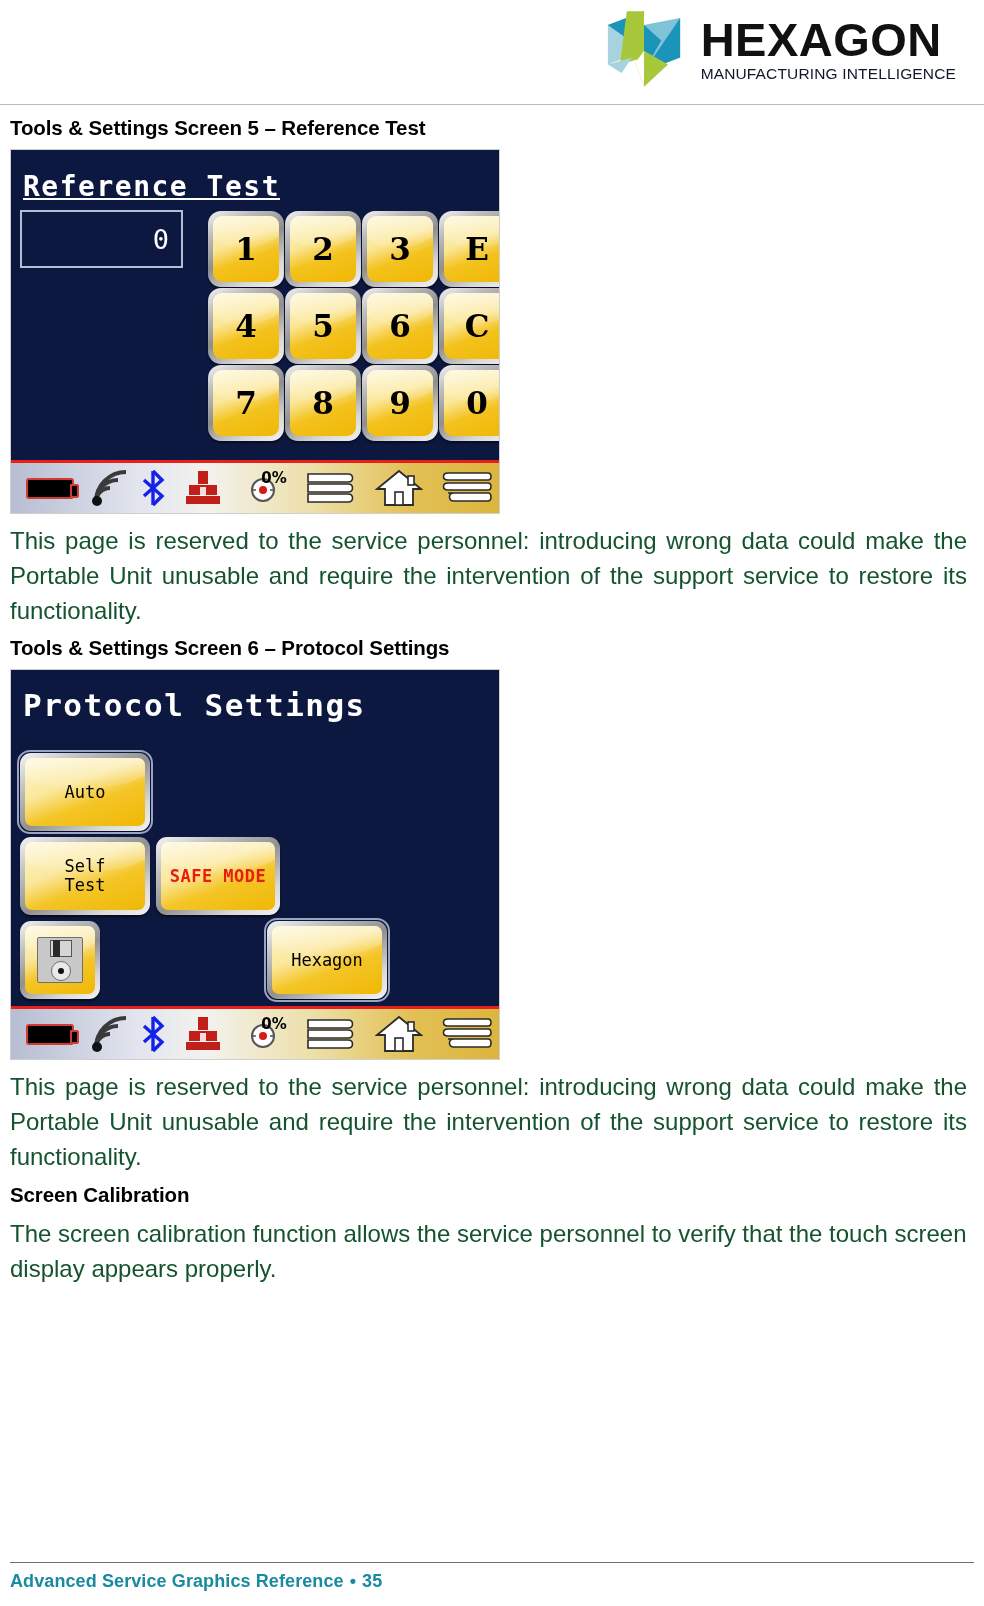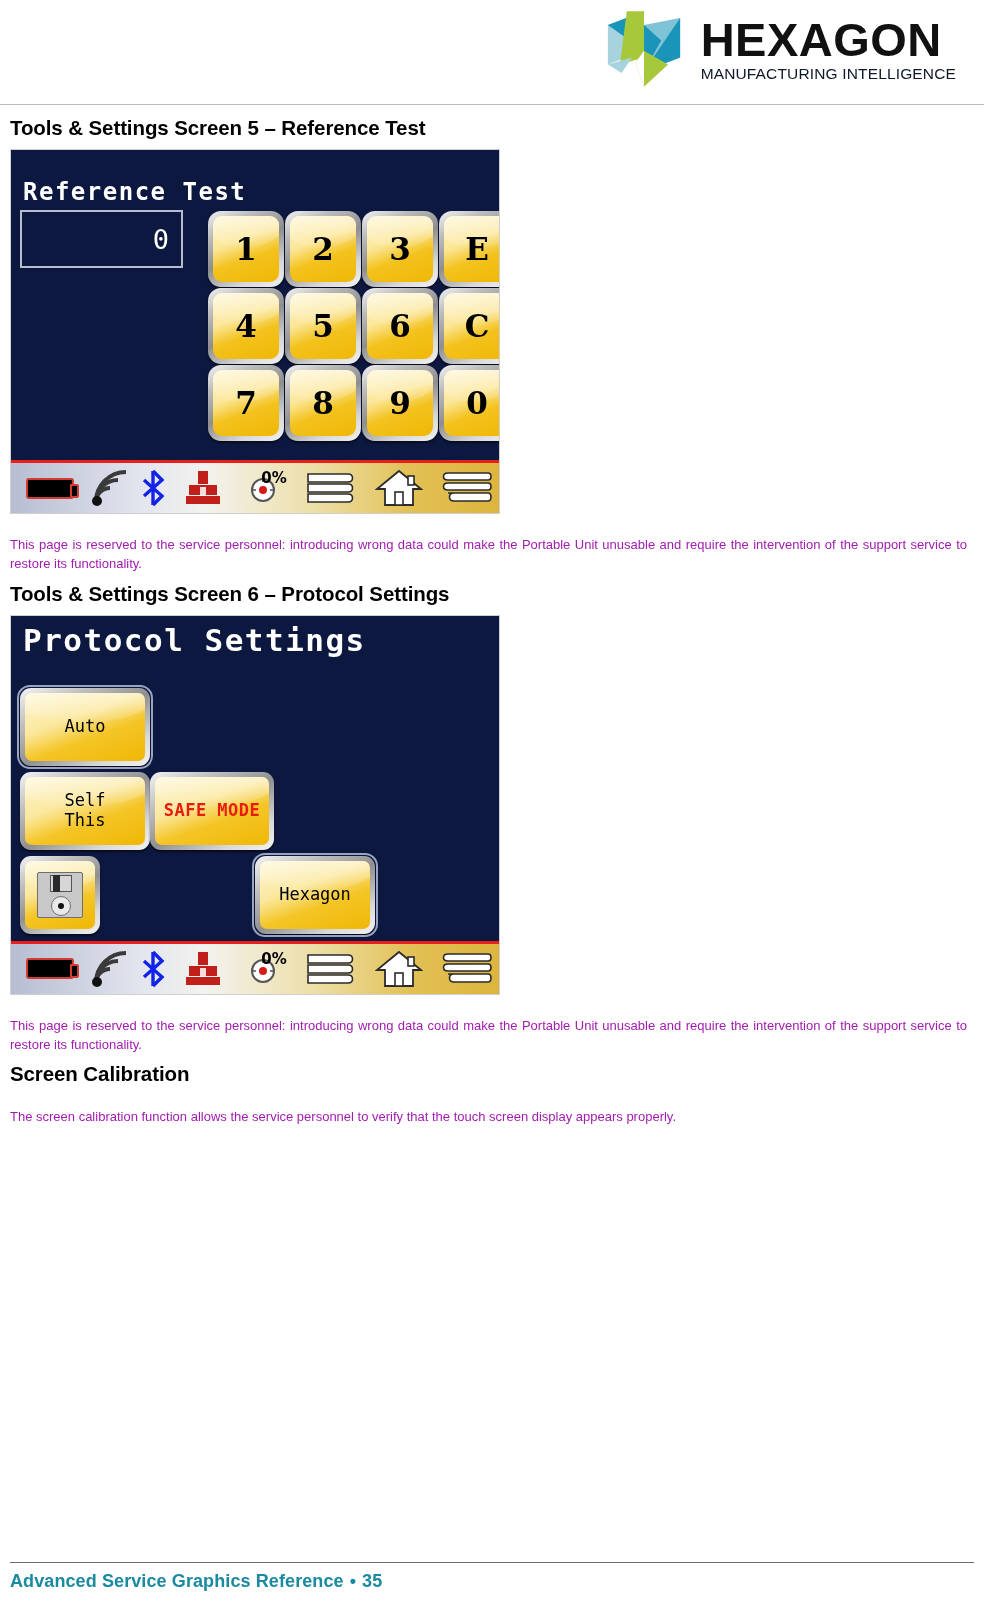--- a/index.html
+++ b/index.html
@@ -57,23 +57,23 @@
     width: 960px;
   }
   h2.section-head {
     font-size: 20.5px;
     font-weight: bold;
     color: #000;
     margin: 8px 0 9px 0;
     letter-spacing: -0.1px;
   }
   p.body-text {
-    font-size: 13px;
-    color: #a21caf;
-    margin: 22px 0 0 0;
+    font-size: 24px;
+    color: #14532d;
+    margin: 10px 0 0 0;
     line-height: 1.45;
     text-align: justify;
     width: 957px;
   }
   p.body-text.nojust { text-align: left; }
 
   
   .device {
     position: relative;
     width: 490px;
@@ -92,22 +92,23 @@
     color: #ffffff;
     font-family: "DejaVu Sans Mono", monospace;
     font-weight: bold;
     letter-spacing: 1.5px;
     white-space: nowrap;
   }
 
   
   .screen-ref { height: 310px; }
   .screen-ref .dev-title {
-    position: absolute; left: 12px; top: 28px;
-    font-size: 24px;
+    position: absolute; left: 12px; top: 20px;
+    font-size: 28px;
+    text-decoration: underline;
   }
   .display-box {
     position: absolute;
     left: 9px; top: 60px;
     width: 163px; height: 58px;
     border: 2px solid #b6bdd0;
     background: #0d1840;
     display: flex;
     align-items: center;
     justify-content: flex-end;
@@ -202,31 +203,31 @@
     font-size: 15px; font-weight: bold;
     color: #000;
     font-family: "DejaVu Sans", sans-serif;
     white-space: nowrap;
   }
   .icon-list { width: 54px; height: 40px; }
   .icon-home { width: 48px; height: 40px; }
   .icon-menu { width: 54px; height: 40px; }
 
   
-  .screen-proto { height: 325px; }
+  .screen-proto { height: 325px; margin-top: 11px; }
   .screen-proto .dev-title {
     position: absolute; left: 12px; top: 6px;
     font-size: 31px;
   }
   .proto-grid {
     position: absolute;
     left: 9px; top: 72px;
     width: 470px;
   }
-  .prow { display: flex; margin-bottom: 6px; }
+  .prow { display: flex; gap: 6px; margin-bottom: 6px; }
   .pbtn {
     position: relative;
     border-radius: 11px;
     background: linear-gradient(150deg, #f4f4f4 0%, #c2c2c2 24%, #909090 52%, #d9d9d9 80%, #f3f3f3 100%);
     padding: 5px;
     box-shadow: 0 2px 2px rgba(0,0,0,0.55);
   }
   .pbtn.selected::after {
     content: "";
     position: absolute;
@@ -506,21 +507,21 @@
             <div class="pbtn-inner">
                 <span class="pbtn-label">Auto</span>
               </div>
           </div>
         </div>
 
         <div class="prow">
           <div class="pbtn w2">
             <div class="pbtn-inner">
                 <span class="pbtn-label">Self
-This</span>
+Test</span>
               </div>
           </div>
           <div class="pbtn w3">
             <div class="pbtn-inner">
                 <span class="pbtn-label danger">SAFE MODE</span>
               </div>
           </div>
         </div>
 
         <div class="prow">

